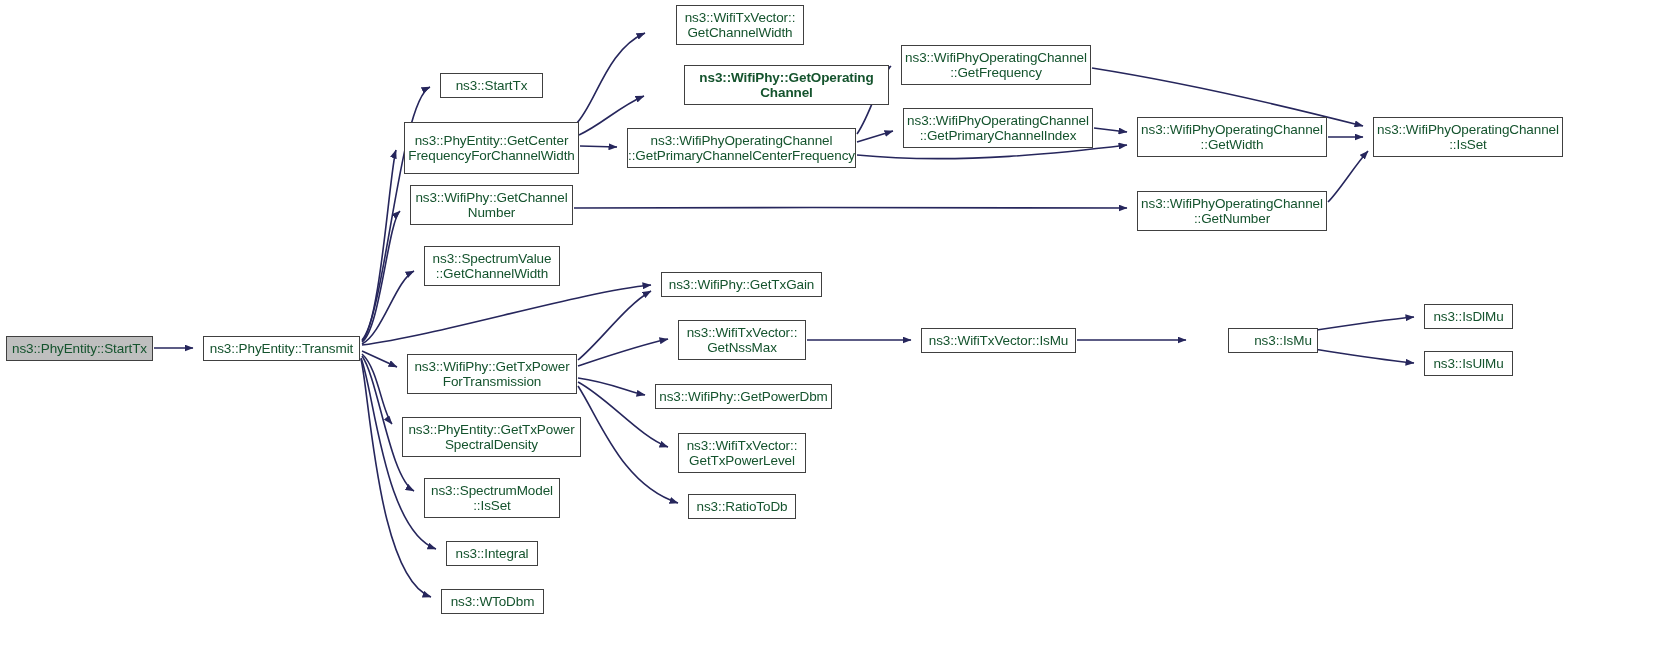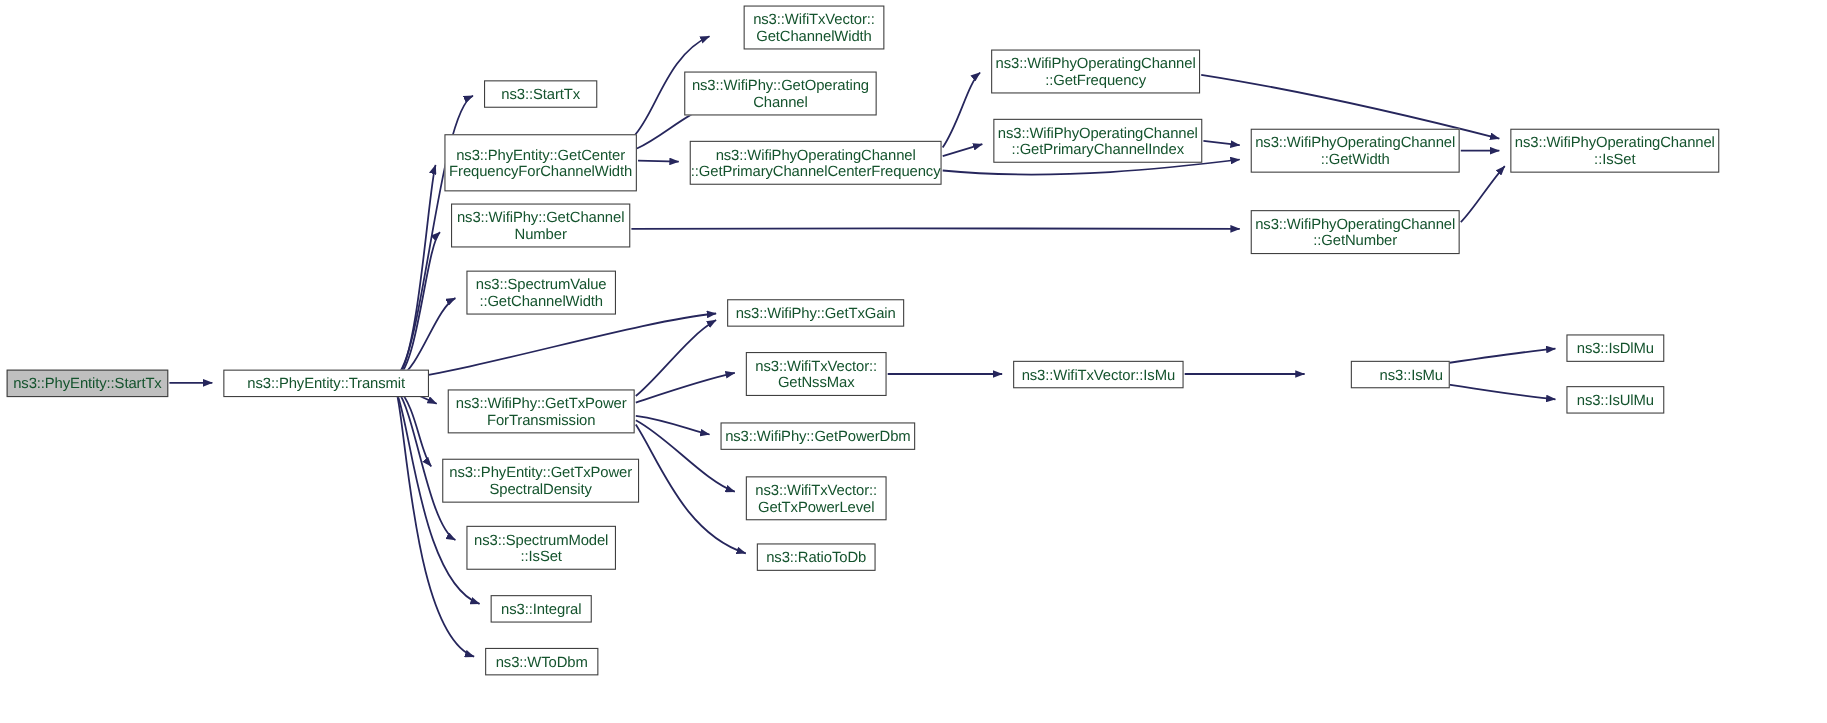--- a/index.html
+++ b/index.html
@@ -85,39 +85,39 @@
         <path d="M1328,137 L1363,137" fill="none" stroke="#26265c" stroke-width="1.6" marker-end="url(#arrowhead)"></path>
         <path d="M1328,202 C1340,190 1355,165 1368,151" fill="none" stroke="#26265c" stroke-width="1.6" marker-end="url(#arrowhead)"></path>
         <path d="M807,340 L911,340" fill="none" stroke="#26265c" stroke-width="1.6" marker-end="url(#arrowhead)"></path>
         <path d="M1077,340 L1186,340" fill="none" stroke="#26265c" stroke-width="1.6" marker-end="url(#arrowhead)"></path>
         <path d="M1277,336 C1330,328 1380,320 1414,317" fill="none" stroke="#26265c" stroke-width="1.6" marker-end="url(#arrowhead)"></path>
         <path d="M1277,344 C1330,351 1380,360 1414,363" fill="none" stroke="#26265c" stroke-width="1.6" marker-end="url(#arrowhead)"></path>
       </g>
   </svg>
   <div id="nodes-group">
       <div class="node root" style="left: 6px; top: 336px; width: 147px; height: 25px;">ns3::PhyEntity::StartTx</div>
-      <div class="node" style="left: 203px; top: 336px; width: 187px; height: 25px;">ns3::PhyEntity::Transmit</div>
+      <div class="node" style="left: 203px; top: 336px; width: 157px; height: 25px;">ns3::PhyEntity::Transmit</div>
       <div class="node" style="left: 440px; top: 73px; width: 103px; height: 25px;">ns3::StartTx</div>
       <div class="node" style="left: 404px; top: 122px; width: 175px; height: 52px;">ns3::PhyEntity::GetCenter
 FrequencyForChannelWidth</div>
       <div class="node" style="left: 410px; top: 185px; width: 163px; height: 40px;">ns3::WifiPhy::GetChannel
 Number</div>
       <div class="node" style="left: 424px; top: 246px; width: 136px; height: 40px;">ns3::SpectrumValue
 ::GetChannelWidth</div>
       <div class="node" style="left: 407px; top: 354px; width: 170px; height: 40px;">ns3::WifiPhy::GetTxPower
 ForTransmission</div>
       <div class="node" style="left: 402px; top: 417px; width: 179px; height: 40px;">ns3::PhyEntity::GetTxPower
 SpectralDensity</div>
       <div class="node" style="left: 424px; top: 478px; width: 136px; height: 40px;">ns3::SpectrumModel
 ::IsSet</div>
       <div class="node" style="left: 446px; top: 541px; width: 92px; height: 25px;">ns3::Integral</div>
       <div class="node" style="left: 441px; top: 589px; width: 103px; height: 25px;">ns3::WToDbm</div>
       <div class="node" style="left: 676px; top: 5px; width: 128px; height: 40px;">ns3::WifiTxVector::
 GetChannelWidth</div>
-      <div class="node" style="left: 622px; top: 65px; width: 175px; height: 40px;">ns3::WifiPhy::GetOperating
+      <div class="node" style="left: 684px; top: 65px; width: 205px; height: 40px; font-weight: bold;">ns3::WifiPhy::GetOperating
 Channel</div>
       <div class="node" style="left: 627px; top: 128px; width: 229px; height: 40px;">ns3::WifiPhyOperatingChannel
 ::GetPrimaryChannelCenterFrequency</div>
       <div class="node" style="left: 661px; top: 272px; width: 161px; height: 25px;">ns3::WifiPhy::GetTxGain</div>
       <div class="node" style="left: 678px; top: 320px; width: 128px; height: 40px;">ns3::WifiTxVector::
 GetNssMax</div>
       <div class="node" style="left: 655px; top: 384px; width: 177px; height: 25px;">ns3::WifiPhy::GetPowerDbm</div>
       <div class="node" style="left: 678px; top: 433px; width: 128px; height: 40px;">ns3::WifiTxVector::
 GetTxPowerLevel</div>
       <div class="node" style="left: 688px; top: 494px; width: 108px; height: 25px;">ns3::RatioToDb</div>

